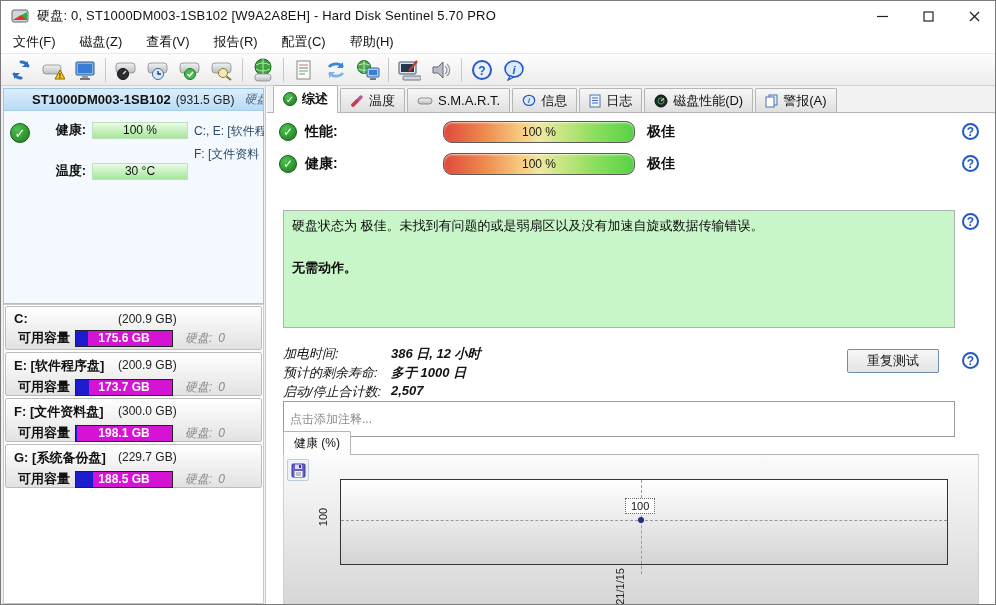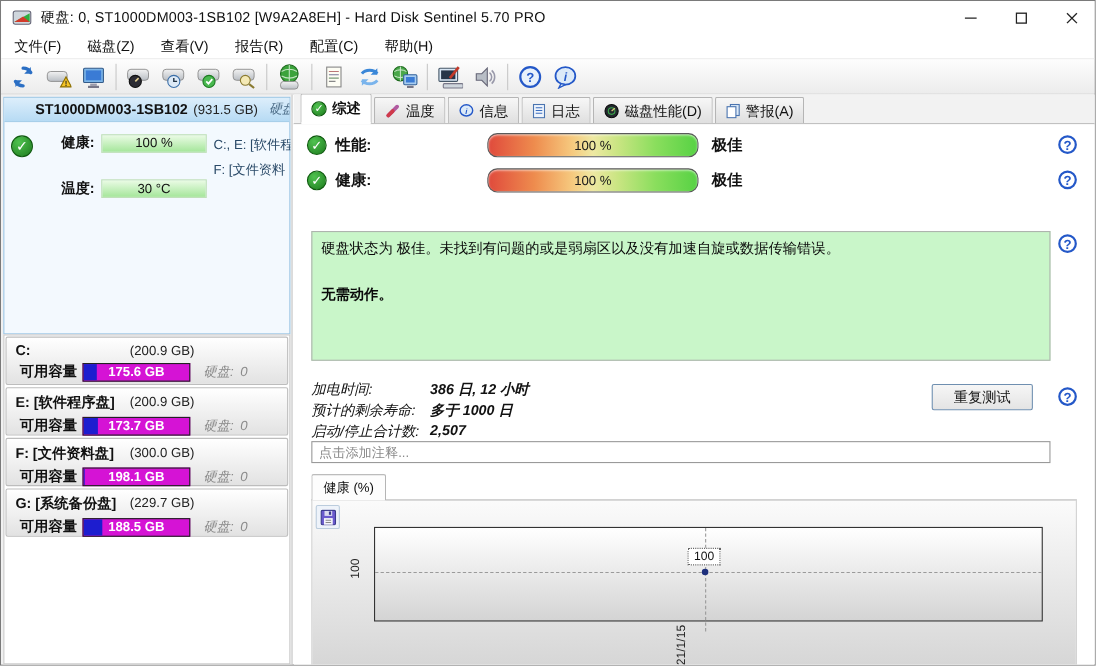--- a/index.html
+++ b/index.html
@@ -73,21 +73,21 @@
   .status-line { font-size:13px; color:#0a0a0a; }
   .action-line { font-size:13px; font-weight:bold; color:#0a0a0a; margin-top:24px; }
 
   .stats { position:absolute; left:16px; top:232px; }
   .stat-row { display:flex; margin-bottom:1px;font-style:italic; }
   .stat-label { width:108px; font-size:13px; color:#111; }
   .stat-value { font-size:13px; font-weight:bold; color:#111; }
 
   .retest-btn { position:absolute; right:58px; top:236px; width:92px; height:24px; background:linear-gradient(#f6f6f6,#e4e4e4); border:1px solid #6f8fb0; border-radius:2px; font-size:13px; color:#111; display:flex; align-items:center; justify-content:center; }
 
-  .comment-input { position:absolute; left:16px; top:288px; width:672px; height:20px; border:1px solid #9a9a9a; font-size:12px; padding:0 6px; color:#333; font-family:inherit; }
+  .comment-input { position:absolute; left:16px; top:288px; width:672px; height:36px; border:1px solid #9a9a9a; font-size:12px; padding:0 6px; color:#333; font-family:inherit; }
   .comment-input::placeholder { color:#8a8a8a; }
 
   
   .chart-tab { position:absolute; left:16px; top:318px; height:24px; padding:4px 10px; background:#fdfdfd; border:1px solid #b5b5b5; border-bottom:none; font-size:12px; color:#111; display:flex; align-items:center; border-radius:2px 2px 0 0; z-index:2; }
   .chart-panel { position:absolute; left:16px; top:341px; width:696px; height:152px; background:linear-gradient(#fbfbfb,#c7c7c7 140%); border-top:1px solid #b5b5b5; border-left:1px solid #d0d0d0; border-right:1px solid #d0d0d0; }
   .save-btn { position:absolute; left:3px; top:4px; width:22px; height:22px; border:1px solid #bcd; background:#eef3fa; display:flex; align-items:center; justify-content:center; border-radius:2px; }
   .plot { position:absolute; left:56px; top:24px; width:608px; height:86px; border:1px solid #333; background:linear-gradient(#ffffff,#d4d4d4); }
   .hline { position:absolute; left:0; right:0; top:40px; border-top:1px dashed #9a9a9a; }
   .vline { position:absolute; left:300px; top:0; height:94px; border-left:1px dashed #9a9a9a; }
   .dot { position:absolute; left:297px; top:37px; width:6px; height:6px; background:#1d2f7c; border-radius:50%; }
@@ -362,20 +362,26 @@
           <span>综述</span>
         </div>
       <div class="tab">
           <svg width="14" height="14" viewBox="0 0 14 14">
             <line x1="3" y1="11" x2="11" y2="3" stroke="#b05aa0" stroke-width="3.5" stroke-linecap="round"></line>
             <line x1="3" y1="11" x2="7" y2="7" stroke="#d03a4a" stroke-width="3.5" stroke-linecap="round"></line>
           </svg>
           <span>温度</span>
         </div>
       <div class="tab">
+          <svg width="16" height="12" viewBox="0 0 16 12">
+            <rect x="1" y="3" width="14" height="6" rx="3" fill="url(#dgrad)" stroke="#8a8a8a"></rect>
+          </svg>
+          <span>S.M.A.R.T.</span>
+        </div>
+      <div class="tab">
           <svg width="14" height="14" viewBox="0 0 22 22">
             <ellipse cx="11" cy="10" rx="9" ry="8" fill="#dceaf8" stroke="#2458c8" stroke-width="2"></ellipse>
             <text x="11" y="14.5" font-size="11" font-weight="bold" font-style="italic" text-anchor="middle" fill="#2458c8">i</text>
           </svg>
           <span>信息</span>
         </div>
       <div class="tab">
           <svg width="12" height="14" viewBox="0 0 12 14">
             <rect x="1" y="1" width="10" height="12" fill="#eef4fc" stroke="#4a74b0"></rect>
             <line x1="3" y1="4" x2="9" y2="4" stroke="#3a6ec0"></line>

